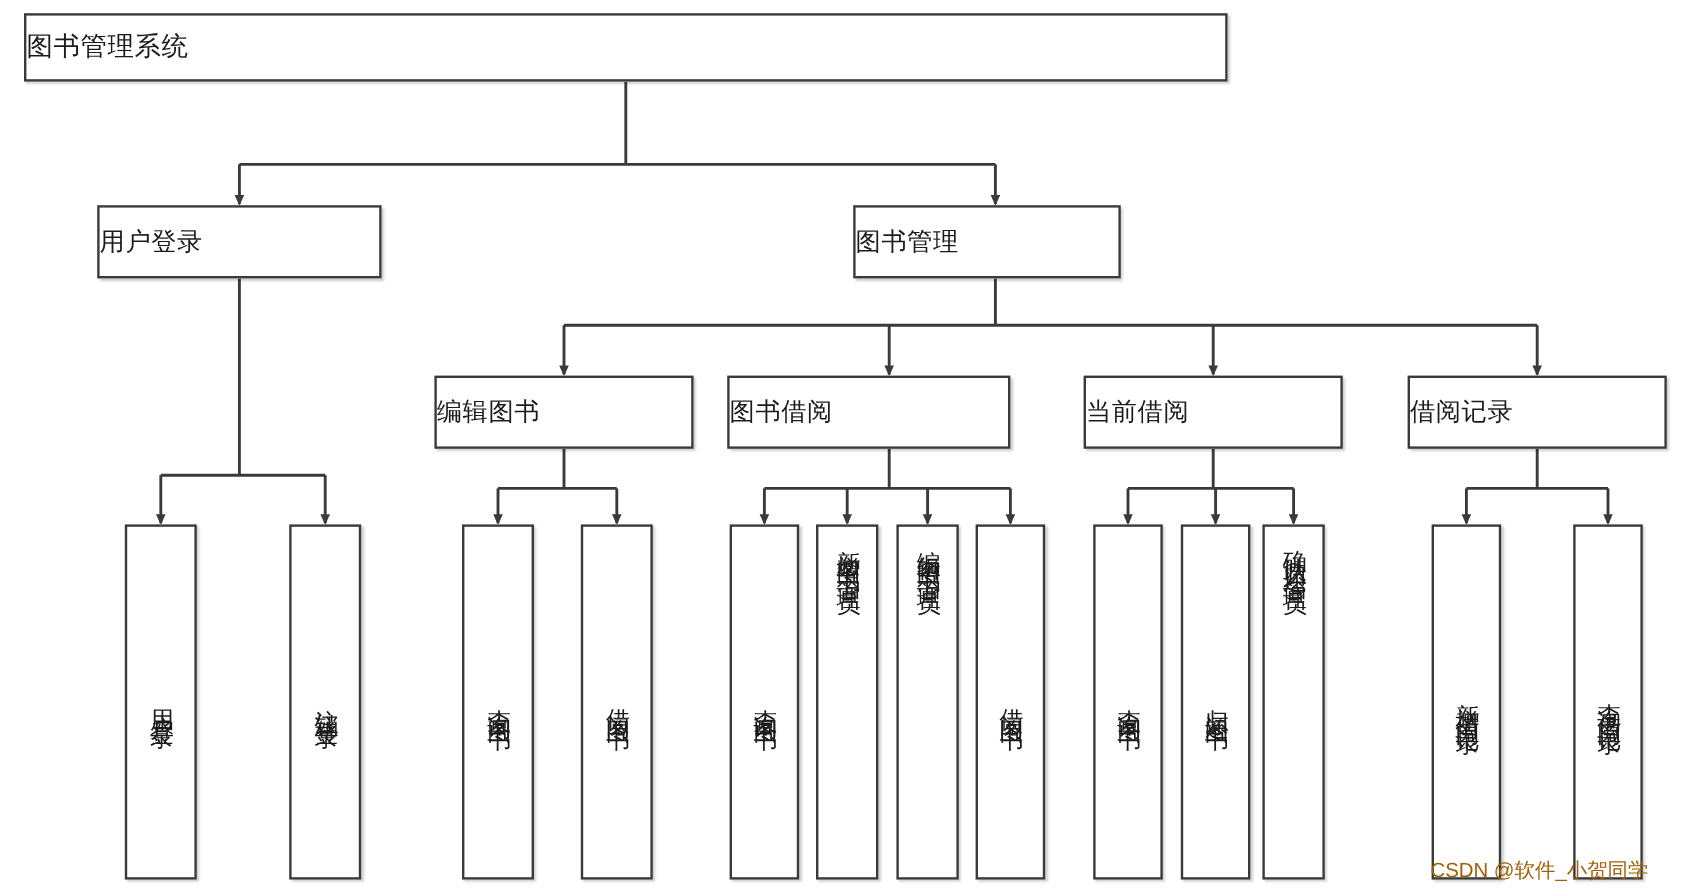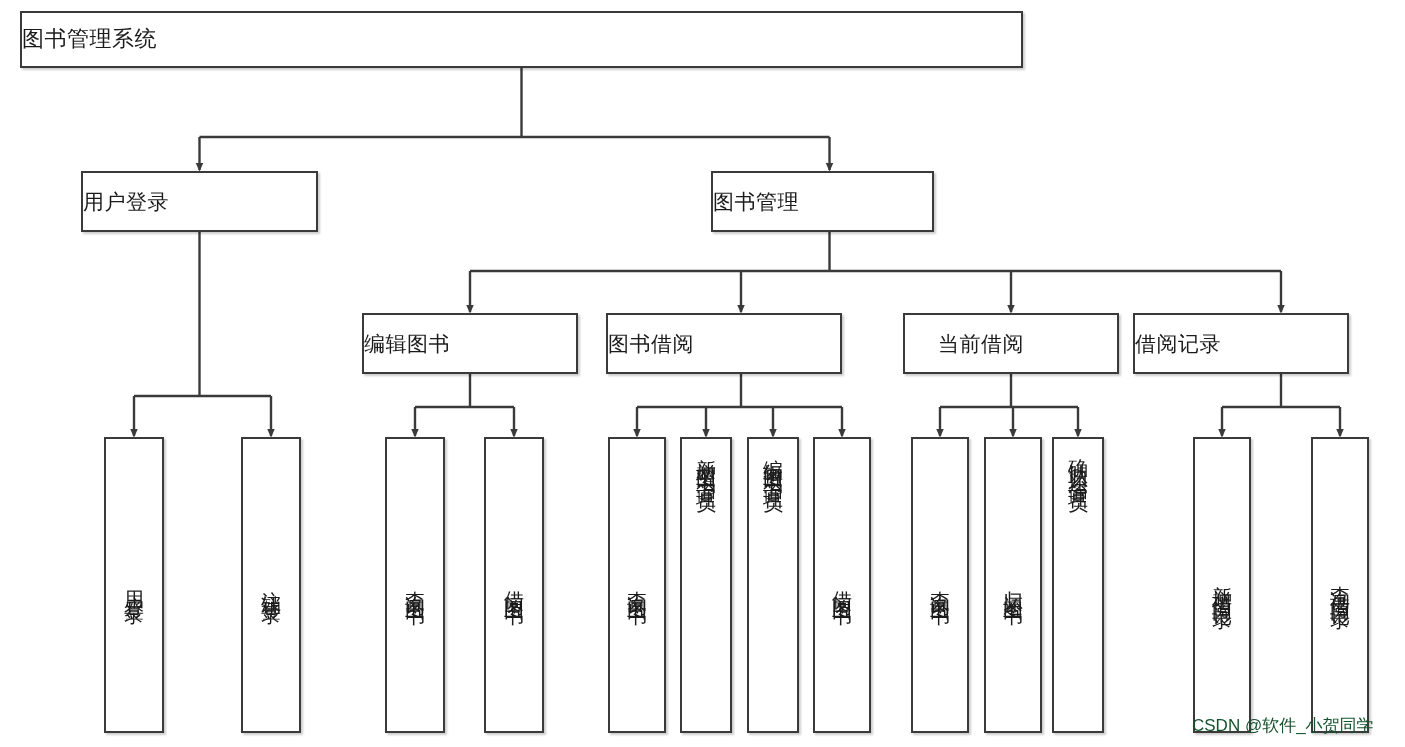--- a/index.html
+++ b/index.html
@@ -60,21 +60,21 @@
     font-size: 20px;
     letter-spacing: 5px;
     line-height: 1.05;
   }
   .node.v.topalign {
     align-items: flex-start;
     padding-top: 4px;
   }
   .watermark {
     position: absolute;
-    color: #14532d;
+    color: #a16207;
     font-size: 17px;
     white-space: nowrap;
     user-select: none;
   }
 </style>
 </head>
 <body>
 
 <div id="canvas">
 
@@ -130,24 +130,24 @@
       </div>
       <div class="node h" style="left: 711px; top: 171px; width: 223px; height: 61px;">
         <span class="label">图书管理</span>
       </div>
       <div class="node h" style="left: 362px; top: 313px; width: 216px; height: 61px;">
         <span class="label">编辑图书</span>
       </div>
       <div class="node h" style="left: 606px; top: 313px; width: 236px; height: 61px;">
         <span class="label">图书借阅</span>
       </div>
-      <div class="node h" style="left: 903px; top: 313px; width: 216px; height: 61px; padding-left: 33px;">
+      <div class="node h" style="left: 903px; top: 313px; width: 216px; height: 61px;">
         <span class="label">当前借阅</span>
       </div>
-      <div class="node h" style="left: 1133px; top: 313px; width: 216px; height: 61px;">
+      <div class="node h" style="left: 1173px; top: 313px; width: 216px; height: 61px;">
         <span class="label">借阅记录</span>
       </div>
       <div class="node v" style="left: 104px; top: 437px; width: 60px; height: 296px;">
         <span class="label">用户登录</span>
       </div>
       <div class="node v" style="left: 241px; top: 437px; width: 60px; height: 296px;">
         <span class="label">注销登录</span>
       </div>
       <div class="node v" style="left: 385px; top: 437px; width: 60px; height: 296px;">
         <span class="label">查询图书</span>

